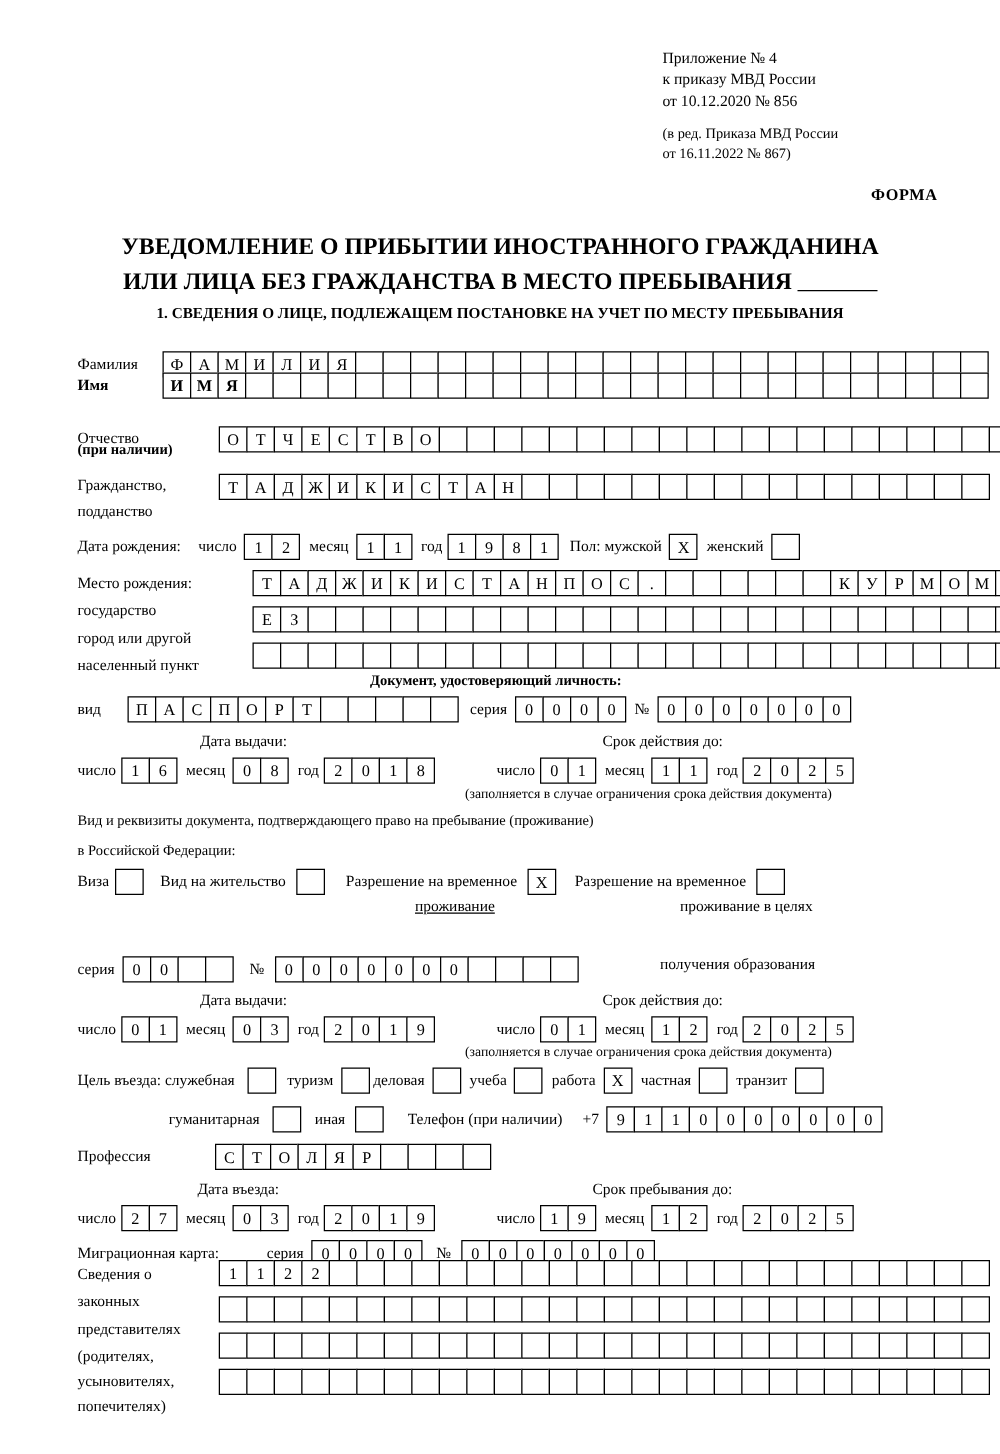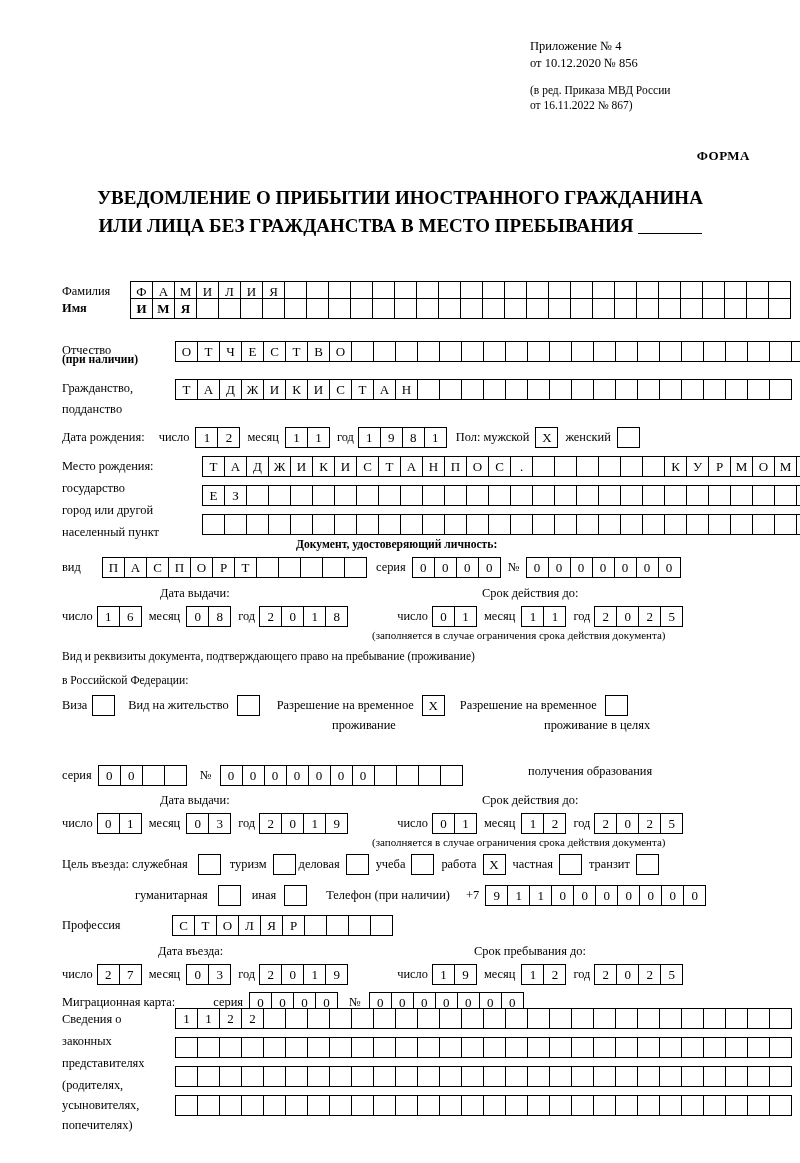--- a/index.html
+++ b/index.html
@@ -36,30 +36,32 @@
   }
   .center-note{position:absolute;left:0;right:0;text-align:center;font-size:11px;}
 </style>
 </head>
 <body>
 
 <div class="page">
 
   <div class="hdr">
     <div>Приложение № 4</div>
+    <div>к приказу МВД России</div>
     <div>от 10.12.2020 № 856</div>
     <div class="grp2">(в ред. Приказа МВД России</div>
     <div class="grp2" style="margin-top:0">от 16.11.2022 № 867)</div>
   </div>
   <div class="forma">ФОРМА</div>
 
   <div class="title">
     <div>УВЕДОМЛЕНИЕ О ПРИБЫТИИ ИНОСТРАННОГО ГРАЖДАНИНА</div>
     <div><span>ИЛИ ЛИЦА БЕЗ ГРАЖДАНСТВА В МЕСТО ПРЕБЫВАНИЯ</span><span class="ul"></span></div>
   </div>
+  <div class="section1">1. СВЕДЕНИЯ О ЛИЦЕ, ПОДЛЕЖАЩЕМ ПОСТАНОВКЕ НА УЧЕТ ПО МЕСТУ ПРЕБЫВАНИЯ</div>
 
   <div class="row" style="left:62px;top:281px;">
     <div class="lbl" style="width:68px">Фамилия</div>
     <div class="cells">
         <span class="c">Ф</span>
         <span class="c">А</span>
         <span class="c">М</span>
         <span class="c">И</span>
         <span class="c">Л</span>
         <span class="c">И</span>
@@ -449,21 +451,21 @@
       </div>
     <div class="lbl" style="margin-left:18px">Разрешение на временное</div>
     <div class="cells" style="margin-left:8px">
         <span class="c">X</span>
       </div>
     <div class="lbl" style="margin-left:16px">Разрешение на временное</div>
     <div class="cells" style="margin-left:8px">
         <span class="c"></span>
       </div>
   </div>
-  <div class="row" style="left:332px;top:718px;">
+  <div class="row" style="left:332px;top:718px;text-decoration:underline;">
     <div class="lbl">проживание</div>
   </div>
   <div class="row" style="left:544px;top:718px;">
     <div class="lbl">проживание в целях</div>
   </div>
   <div class="row" style="left:528px;top:739px;margin-top:25px;">
     <div class="lbl">получения образования</div>
   </div>
 
   <div class="row" style="left:62px;top:765px;">

